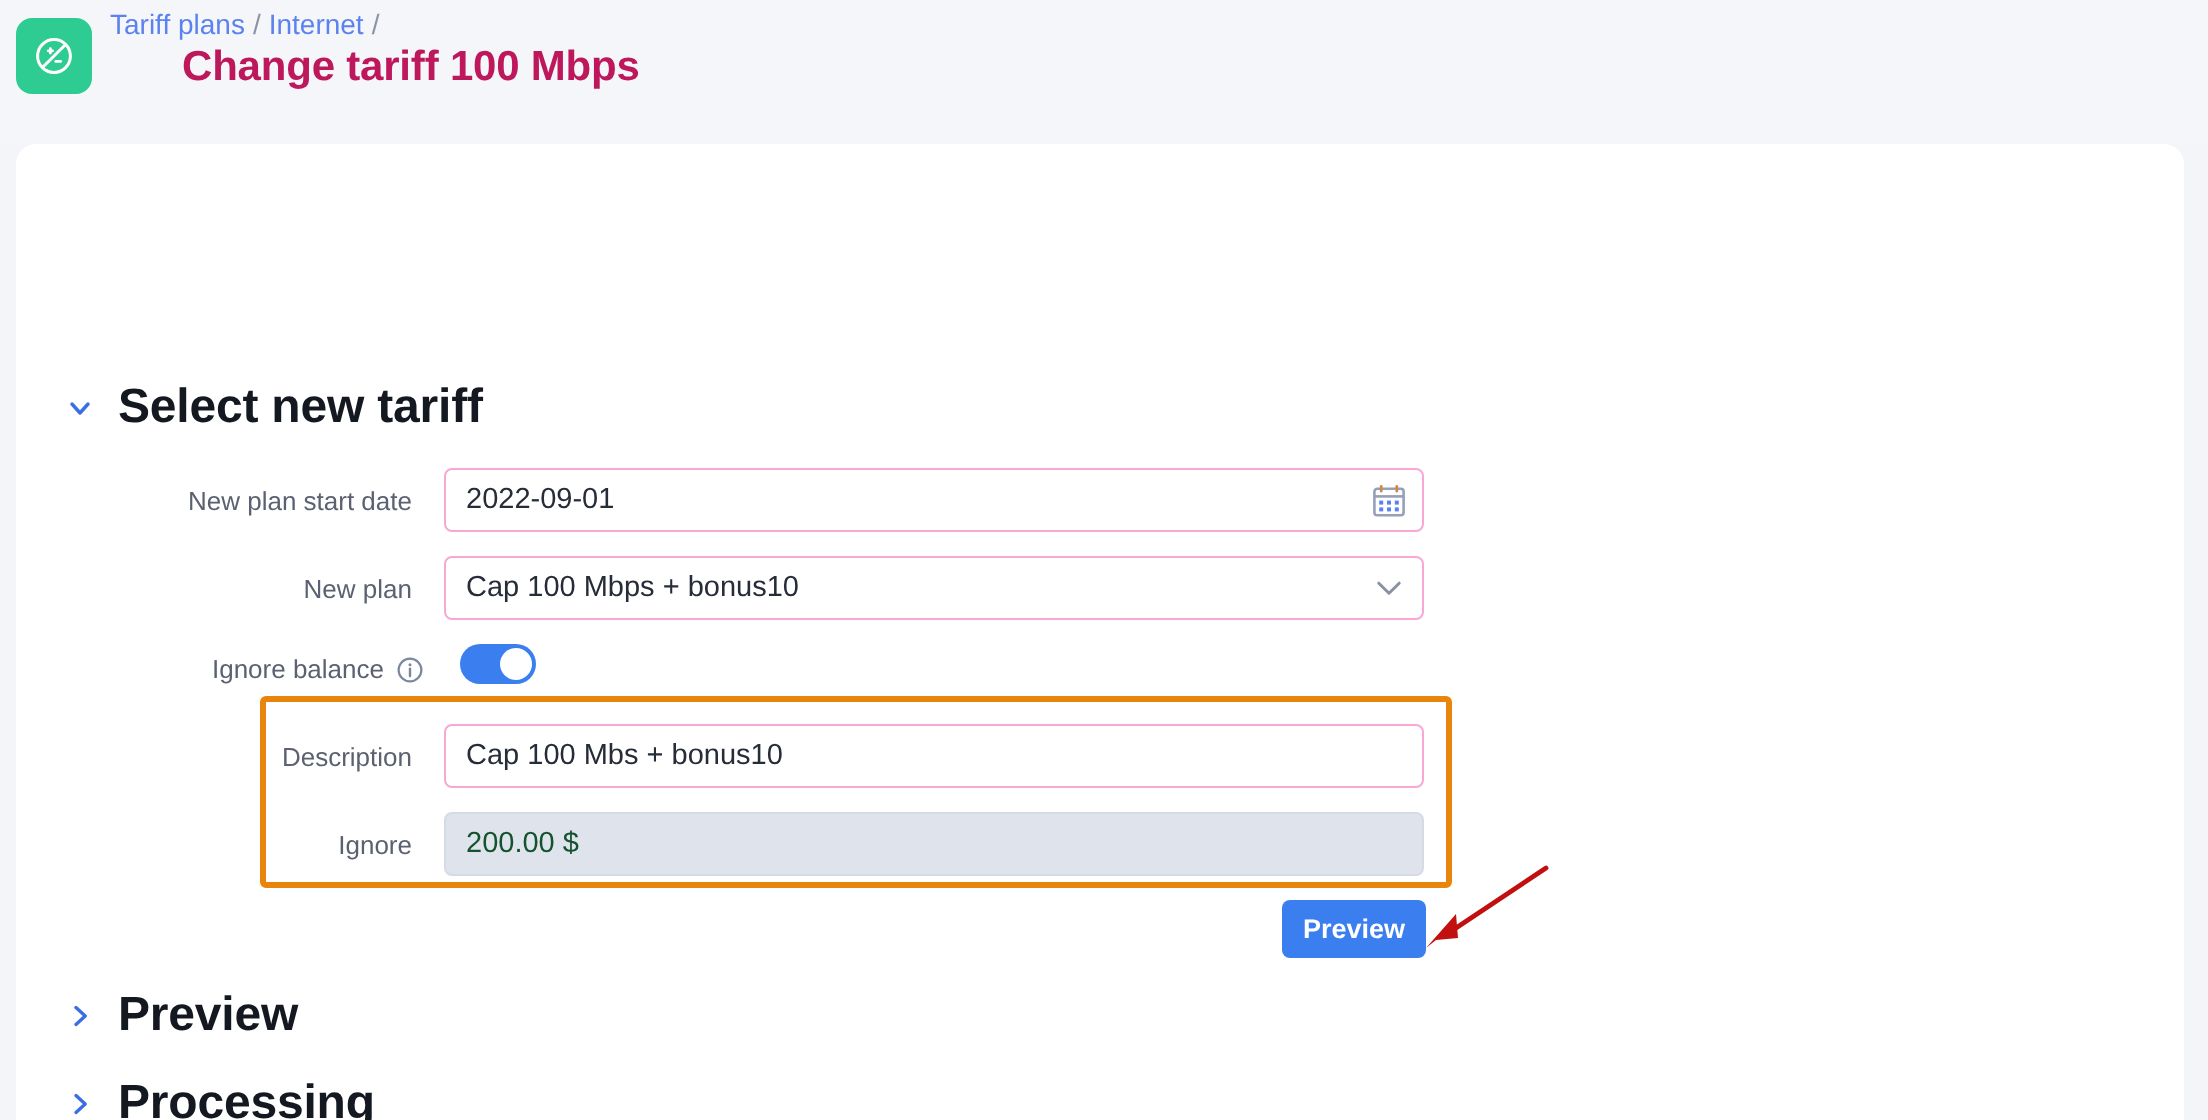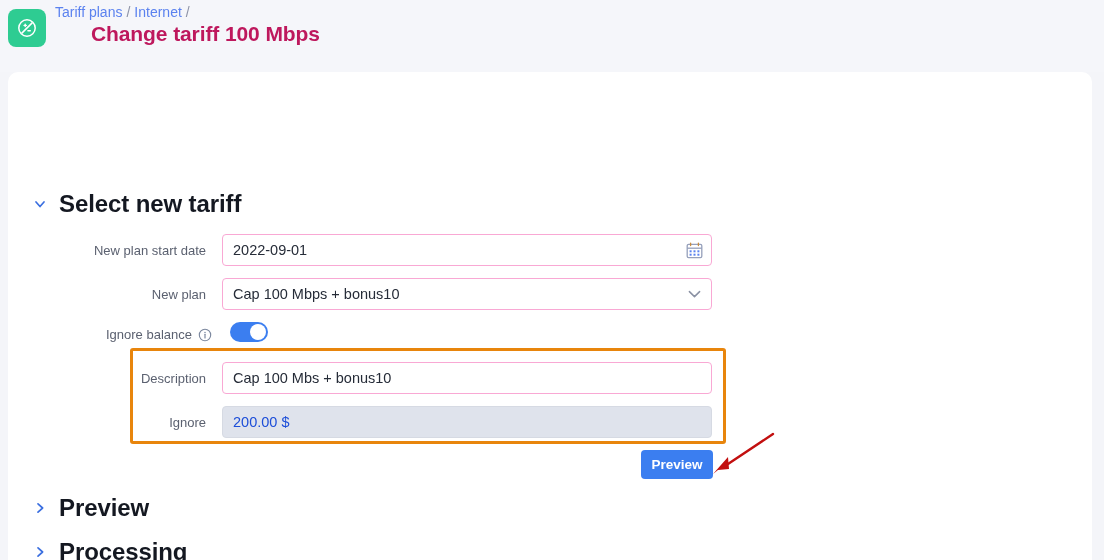--- a/index.html
+++ b/index.html
@@ -74,21 +74,21 @@
     border-radius: 4px;
     height: 32px;
     display: flex; align-items: center;
     padding: 0 10px;
     font-size: 14.5px;
     color: #262c38;
   }
   .input-box.disabled {
     background: #dfe3ec;
     border-color: #d6dae3;
-    color: #1d4ed8;
+    color: #14532d;
   }
   .input-val { line-height: 30px; }
 
   .cal-icon { position: absolute; right: 8px; top: 7px; width: 17px; height: 17px; }
   .chev-down-sel { position: absolute; right: 10px; top: 11px; width: 13px; height: 8px; }
 
   
   .toggle {
     width: 38px; height: 20px; border-radius: 10px;
     background: #3b7ef0; position: relative; cursor: pointer;

